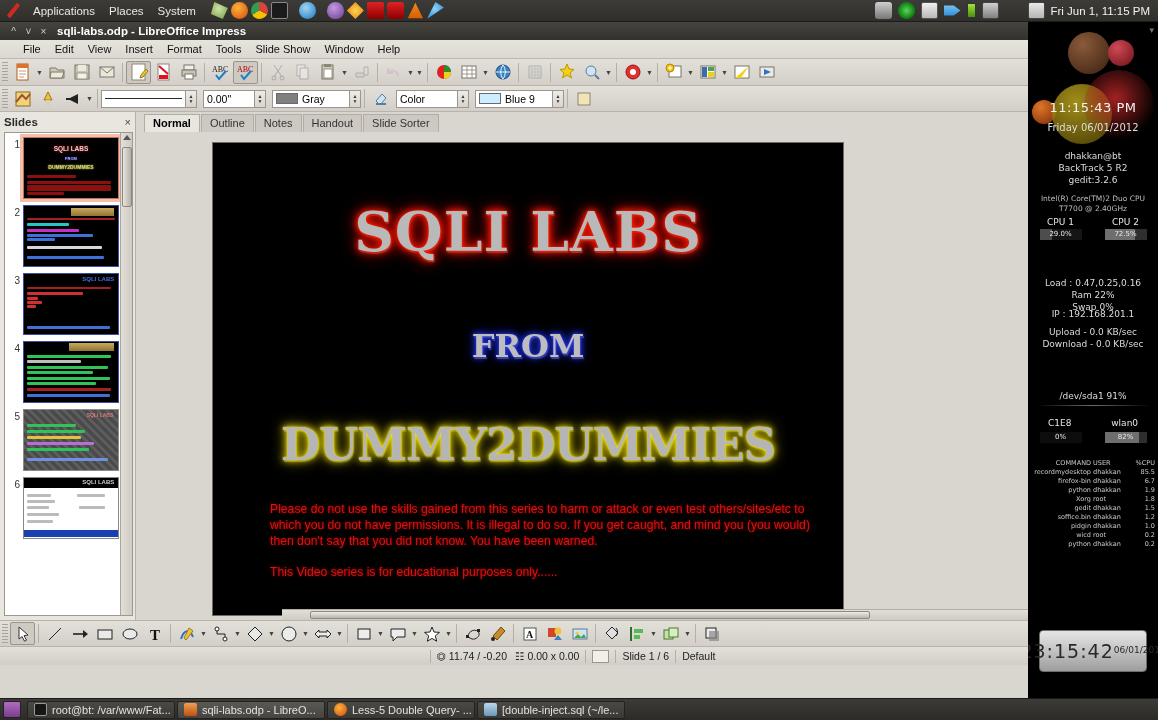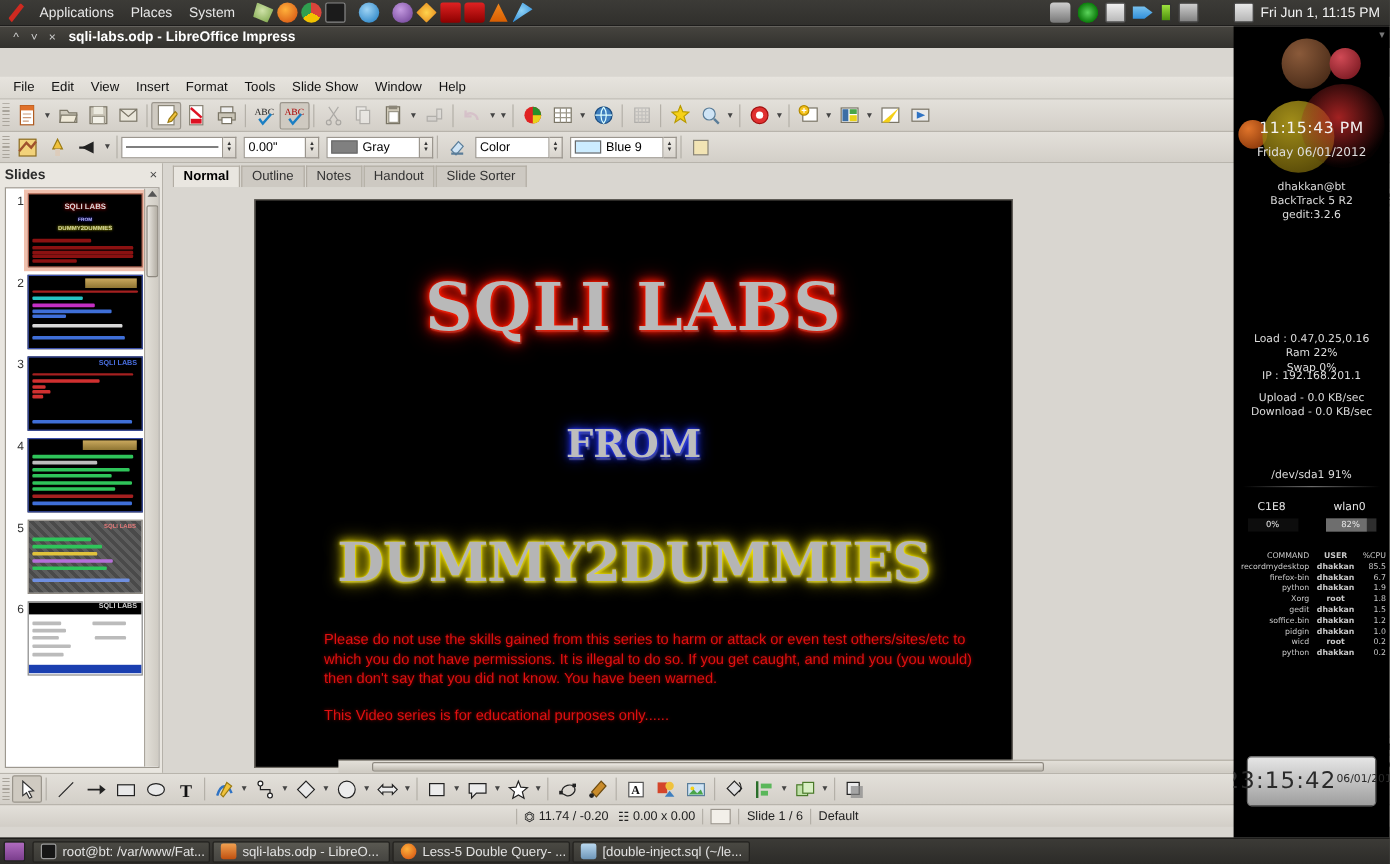--- a/index.html
+++ b/index.html
@@ -27,21 +27,21 @@
   
   #lo-window{ position:absolute; left:0; top:22px; width:1158px; height:676px; background:#d9d6d0; }
 
   #titlebar{
     height:18px; background:linear-gradient(#46443f,#32312d);
     color:#fff; display:flex; align-items:center; padding-left:6px; font-size:11px;
   }
   .tb-btn{ color:#cfcfcf; width:15px; text-align:center; font-size:10px; cursor:default; }
   #title-text{ font-weight:bold; margin-left:6px; font-size:11.5px; }
 
-  #menubar{ height:19px; background:linear-gradient(#e7e4de,#dbd8d1); border-bottom:1px solid #bdb9b1; display:flex; align-items:center; padding-left:4px;margin-top:24px; }
+  #menubar{ height:19px; background:linear-gradient(#e7e4de,#dbd8d1); border-bottom:1px solid #bdb9b1; display:flex; align-items:center; padding-left:16px; }
   .menu-item{ padding:0 7px; line-height:19px; font-size:11px; color:#111; }
 
   .toolbar{ background:linear-gradient(#e3e0da,#d3cfc8); border-bottom:1px solid #b8b4ac; display:flex; align-items:center; height:27px; padding-left:2px; }
   .grip{ width:6px; height:20px; margin-right:2px; background:
      repeating-linear-gradient(to bottom,#a9a49b 0 1px,transparent 1px 3px); }
   .tbtn{ width:25px; height:23px; display:flex; align-items:center; justify-content:center; border:1px solid transparent; border-radius:2px; position:relative; }
   .tbtn.on{ border-color:#9a958c; background:#cfcac1; }
   .tsep{ width:1px; height:19px; background:#b4b0a8; margin:0 3px; }
   .caret{ width:9px; height:23px; display:flex; align-items:center; justify-content:center; font-size:7px; color:#444; }
   .ic{ width:18px; height:18px; display:block; }
@@ -155,21 +155,21 @@
   .c-line{ text-align:center; font-size:9px; color:#dcdcdc; line-height:12px; }
   .c-small{ text-align:center; font-size:7.5px; color:#bdbdbd; line-height:10px; }
   .bar-pair{ display:flex; justify-content:space-around; align-items:flex-end; margin-top:2px; }
   .cbar{ width:42px; height:11px; position:relative; background:#151515; }
   .cbar i{ position:absolute; left:0; bottom:0; top:0; background:#4d4d4d; }
   .cbar span{ position:absolute; inset:0; text-align:center; font-size:7px; line-height:11px; color:#e8e8e8; }
   .hr{ height:1px; background:linear-gradient(to right,rgba(255,255,255,0),#6d6d6d,rgba(255,255,255,0)); margin:3px 8px; }
   .proc{ font-size:6.5px; line-height:9px; color:#c9c9c9; padding:0 3px; }
   .proc .row{ display:flex; }
   .proc .c1{ flex:1; text-align:right; padding-right:2px; white-space:nowrap; overflow:hidden; }
-  .proc .c2{ width:40px; text-align:center; white-space:nowrap;font-weight:bold; }
+  .proc .c2{ width:40px; white-space:nowrap; }
   .proc .c3{ width:22px; text-align:right; }
   #conky-clock{
     position:absolute; left:11px; bottom:26px; width:108px; height:42px;
     background:linear-gradient(#e6e6e6,#9e9e9e); border:1px solid #6d6d6d; border-radius:4px;
     display:flex; flex-direction:row; align-items:center; justify-content:center; color:#2a2a2a;
   }
   #conky-clock .big{ font-size:19px; letter-spacing:1px; line-height:19px; }
   #conky-clock .sm{ font-size:9px; margin-top:-2px; }
   .conky-arrow{ position:absolute; right:4px; top:3px; color:#777; font-size:9px; }
 </style>
@@ -856,20 +856,38 @@
   </div>
   <div class="c-time">11:15:43 PM</div>
   <div class="c-date">Friday 06/01/2012</div>
 
   <div style="position:absolute;left:0;right:0;top:128px;">
     <div class="c-line">dhakkan@bt</div>
     <div class="c-line">BackTrack 5 R2</div>
     <div class="c-line">gedit:3.2.6</div>
   </div>
 
+  <div style="position:absolute;left:0;right:0;top:172px;">
+    <div class="c-small">Intel(R) Core(TM)2 Duo CPU</div>
+    <div class="c-small">T7700  @ 2.40GHz</div>
+    <div style="display:flex;justify-content:space-around;margin-top:3px;font-size:9px;color:#e6e6e6;">
+      <span>CPU 1</span>
+      <span>CPU 2</span>
+    </div>
+    <div class="bar-pair">
+      <div class="cbar">
+        <i style="width:29%"></i>
+          <span>29.0%</span>
+      </div>
+      <div class="cbar" style="background:#2e2e2e">
+        <i style="width:72%;background:#6e6e6e"></i>
+          <span>72.5%</span>
+      </div>
+    </div>
+  </div>
 
   <div style="position:absolute;left:0;right:0;top:255px;">
     <div class="c-line">Load : 0.47,0.25,0.16</div>
     <div class="c-line">Ram 22%</div>
     <div class="c-line">Swap 0%</div>
   </div>
 
   <div style="position:absolute;left:0;right:0;top:286px;">
     <div class="c-line">IP : 192.168.201.1</div>
     <div class="c-line" style="margin-top:6px">Upload - 0.0 KB/sec</div>

